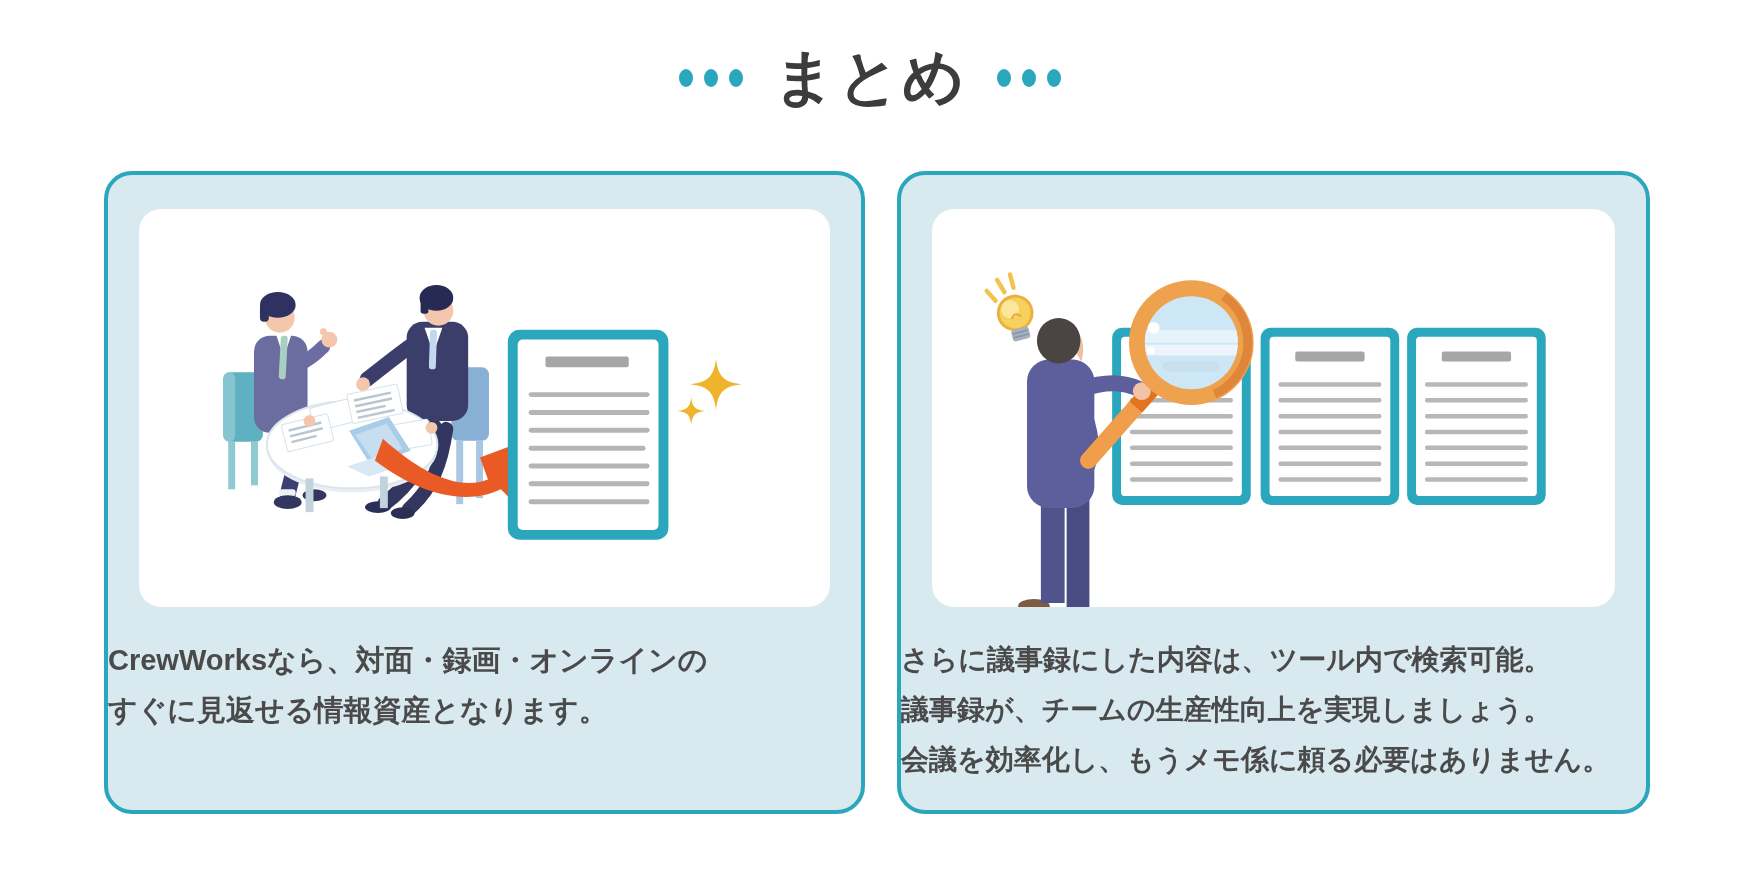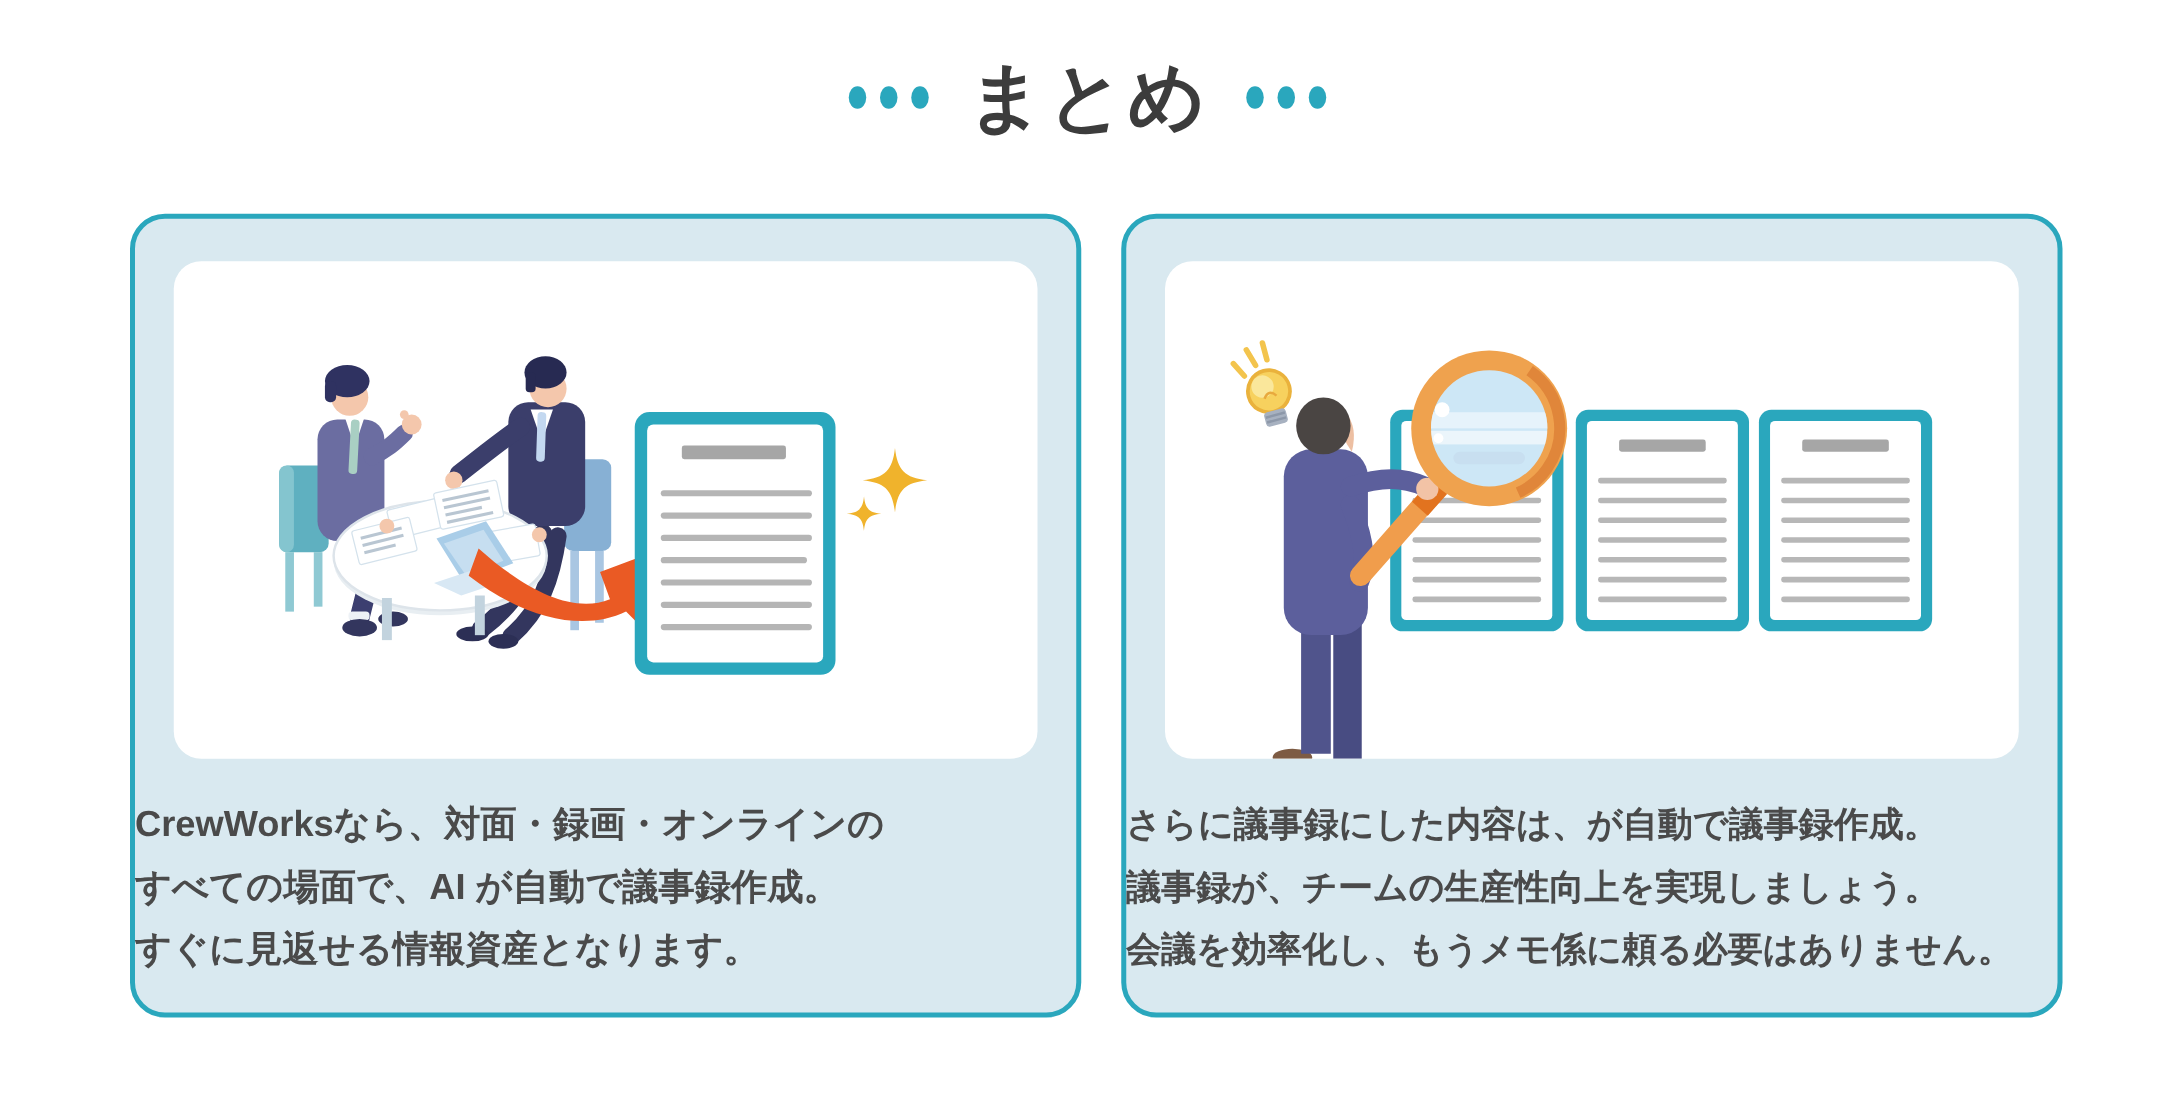--- a/index.html
+++ b/index.html
@@ -147,21 +147,20 @@
         </g>
 
         <g fill="var(--gold)">
           <path d="M582,149 C584,167 590,173 608,175 C590,177 584,183 582,201 C580,183 574,177 556,175 C574,173 580,167 582,149 Z"></path>
           <path d="M557,188 C558,198 561,201 571,202 C561,203 558,206 557,216 C556,206 553,203 543,202 C553,201 556,198 557,188 Z"></path>
         </g>
       </svg>
     </div>
     <div class="caption">
       <span>CrewWorksなら、対面・録画・オンラインの</span>
-      <span>すべての場面で、AI が自動で議事録作成。</span>
       <span>すぐに見返せる情報資産となります。</span>
     </div>
   </div>
 
   <div class="card right">
     <div class="panel">
       <svg viewBox="0 0 690 398">
         <defs>
           <clipPath id="glassClip">
               <circle cx="262" cy="133" r="47"></circle>
@@ -239,18 +238,18 @@
           <circle cx="84" cy="103" r="17" fill="var(--bulb)" stroke="#eab23c" stroke-width="3"></circle>
           <circle cx="80" cy="98" r="9" fill="#fae79b"></circle>
           <path d="M79,108 q5,-7 10,0" stroke="#e8a93e" stroke-width="2" fill="none"></path>
           <rect x="75" y="119" width="18" height="12" rx="3" fill="#a7b1c0"></rect>
           <line x1="76" y1="123" x2="92" y2="123" stroke="#8d98a9" stroke-width="2"></line>
           <line x1="76" y1="127" x2="92" y2="127" stroke="#8d98a9" stroke-width="2"></line>
         </g>
       </svg>
     </div>
     <div class="caption">
-      <span>さらに議事録にした内容は、が自動で議事録作成。</span>
+      <span>さらに議事録にした内容は、ツール内で検索可能。</span>
       <span>議事録が、チームの生産性向上を実現しましょう。</span>
       <span>会議を効率化し、もうメモ係に頼る必要はありません。</span>
     </div>
   </div>
 </div>
 
 </body></html>

